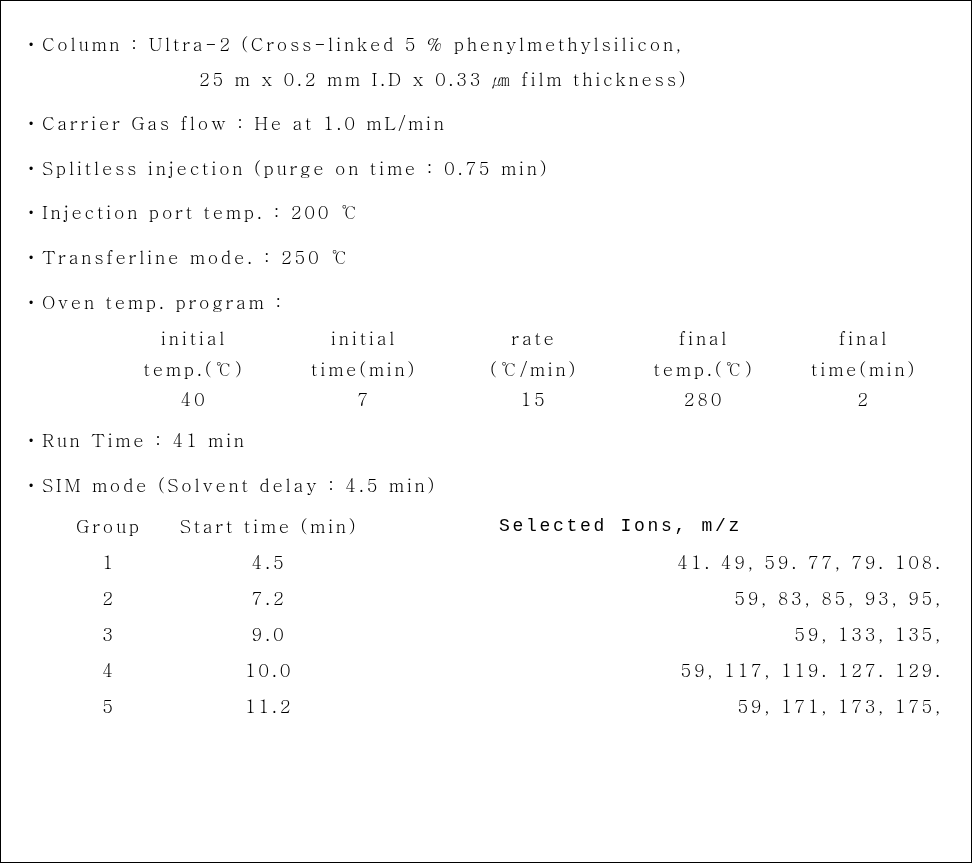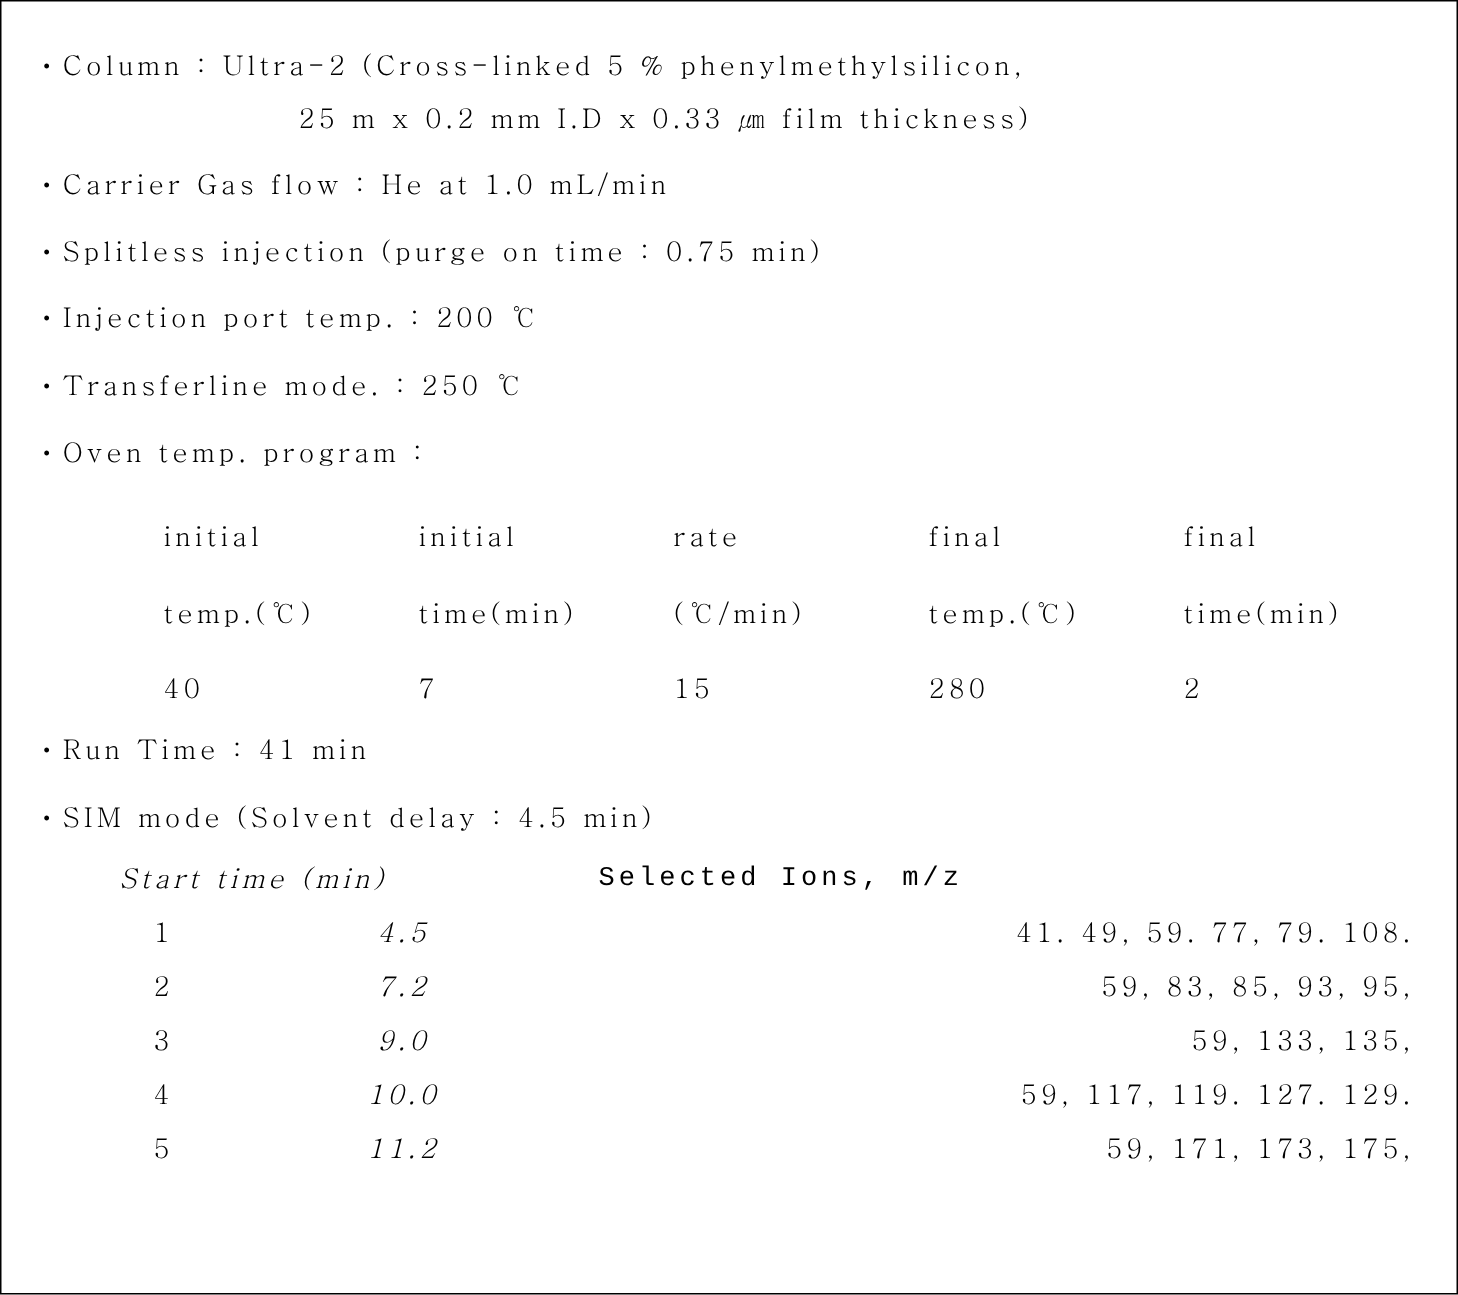--- a/index.html
+++ b/index.html
@@ -42,37 +42,37 @@
   .oven-table {
     margin-left: 80px;
     margin-top: 4px;
     margin-bottom: 10px;
   }
   .oven-row {
     display: flex;
     line-height: 1.7;
   }
   .oven-row > div {
-    margin-top: 20px;
+    text-align: center;
   }
   .c1 { width: 170px; }
   .c2 { width: 170px; }
   .c3 { width: 170px; }
   .c4 { width: 170px; }
   .c5 { width: 150px; }
   .sim-table {
     margin-left: 30px;
     margin-top: 4px;
   }
   .sim-row {
     display: flex;
     line-height: 2.0;
   }
   .s1 { width: 100px; text-align: center; }
-  .s2 { width: 220px; text-align: center; font-style: italic; }
+  .s2 { width: 220px; text-align: center; }
   .s3gap { width: 80px; }
   .s3 { flex: 1; text-align: right; }
   .s3h { flex: 1; text-align: left; padding-left: 40px; font-family: Liberation Mono, monospace; }
 </style>
 </head>
 <body>
 
 <div class="page">
 
   <div class="bullet-line">
@@ -144,20 +144,21 @@
     <span>41 min</span>
   </div>
 
   <div class="bullet-line" style="margin-top:10px; margin-bottom:8px;">
     <span class="bullet">•</span>
     <span>SIM mode (Solvent delay : 4.5 min)</span>
   </div>
 
   <div class="sim-table">
     <div class="sim-row">
+      <div class="s1">Group</div>
       <div class="s2">Start time (min)</div>
       <div class="s3gap"></div>
       <div class="s3h">Selected Ions, m/z</div>
     </div>
     <div class="sim-row">
       <div class="s1">1</div>
       <div class="s2">4.5</div>
       <div class="s3gap"></div>
       <div class="s3">41. 49, 59. 77, 79. 108.</div>
     </div>

